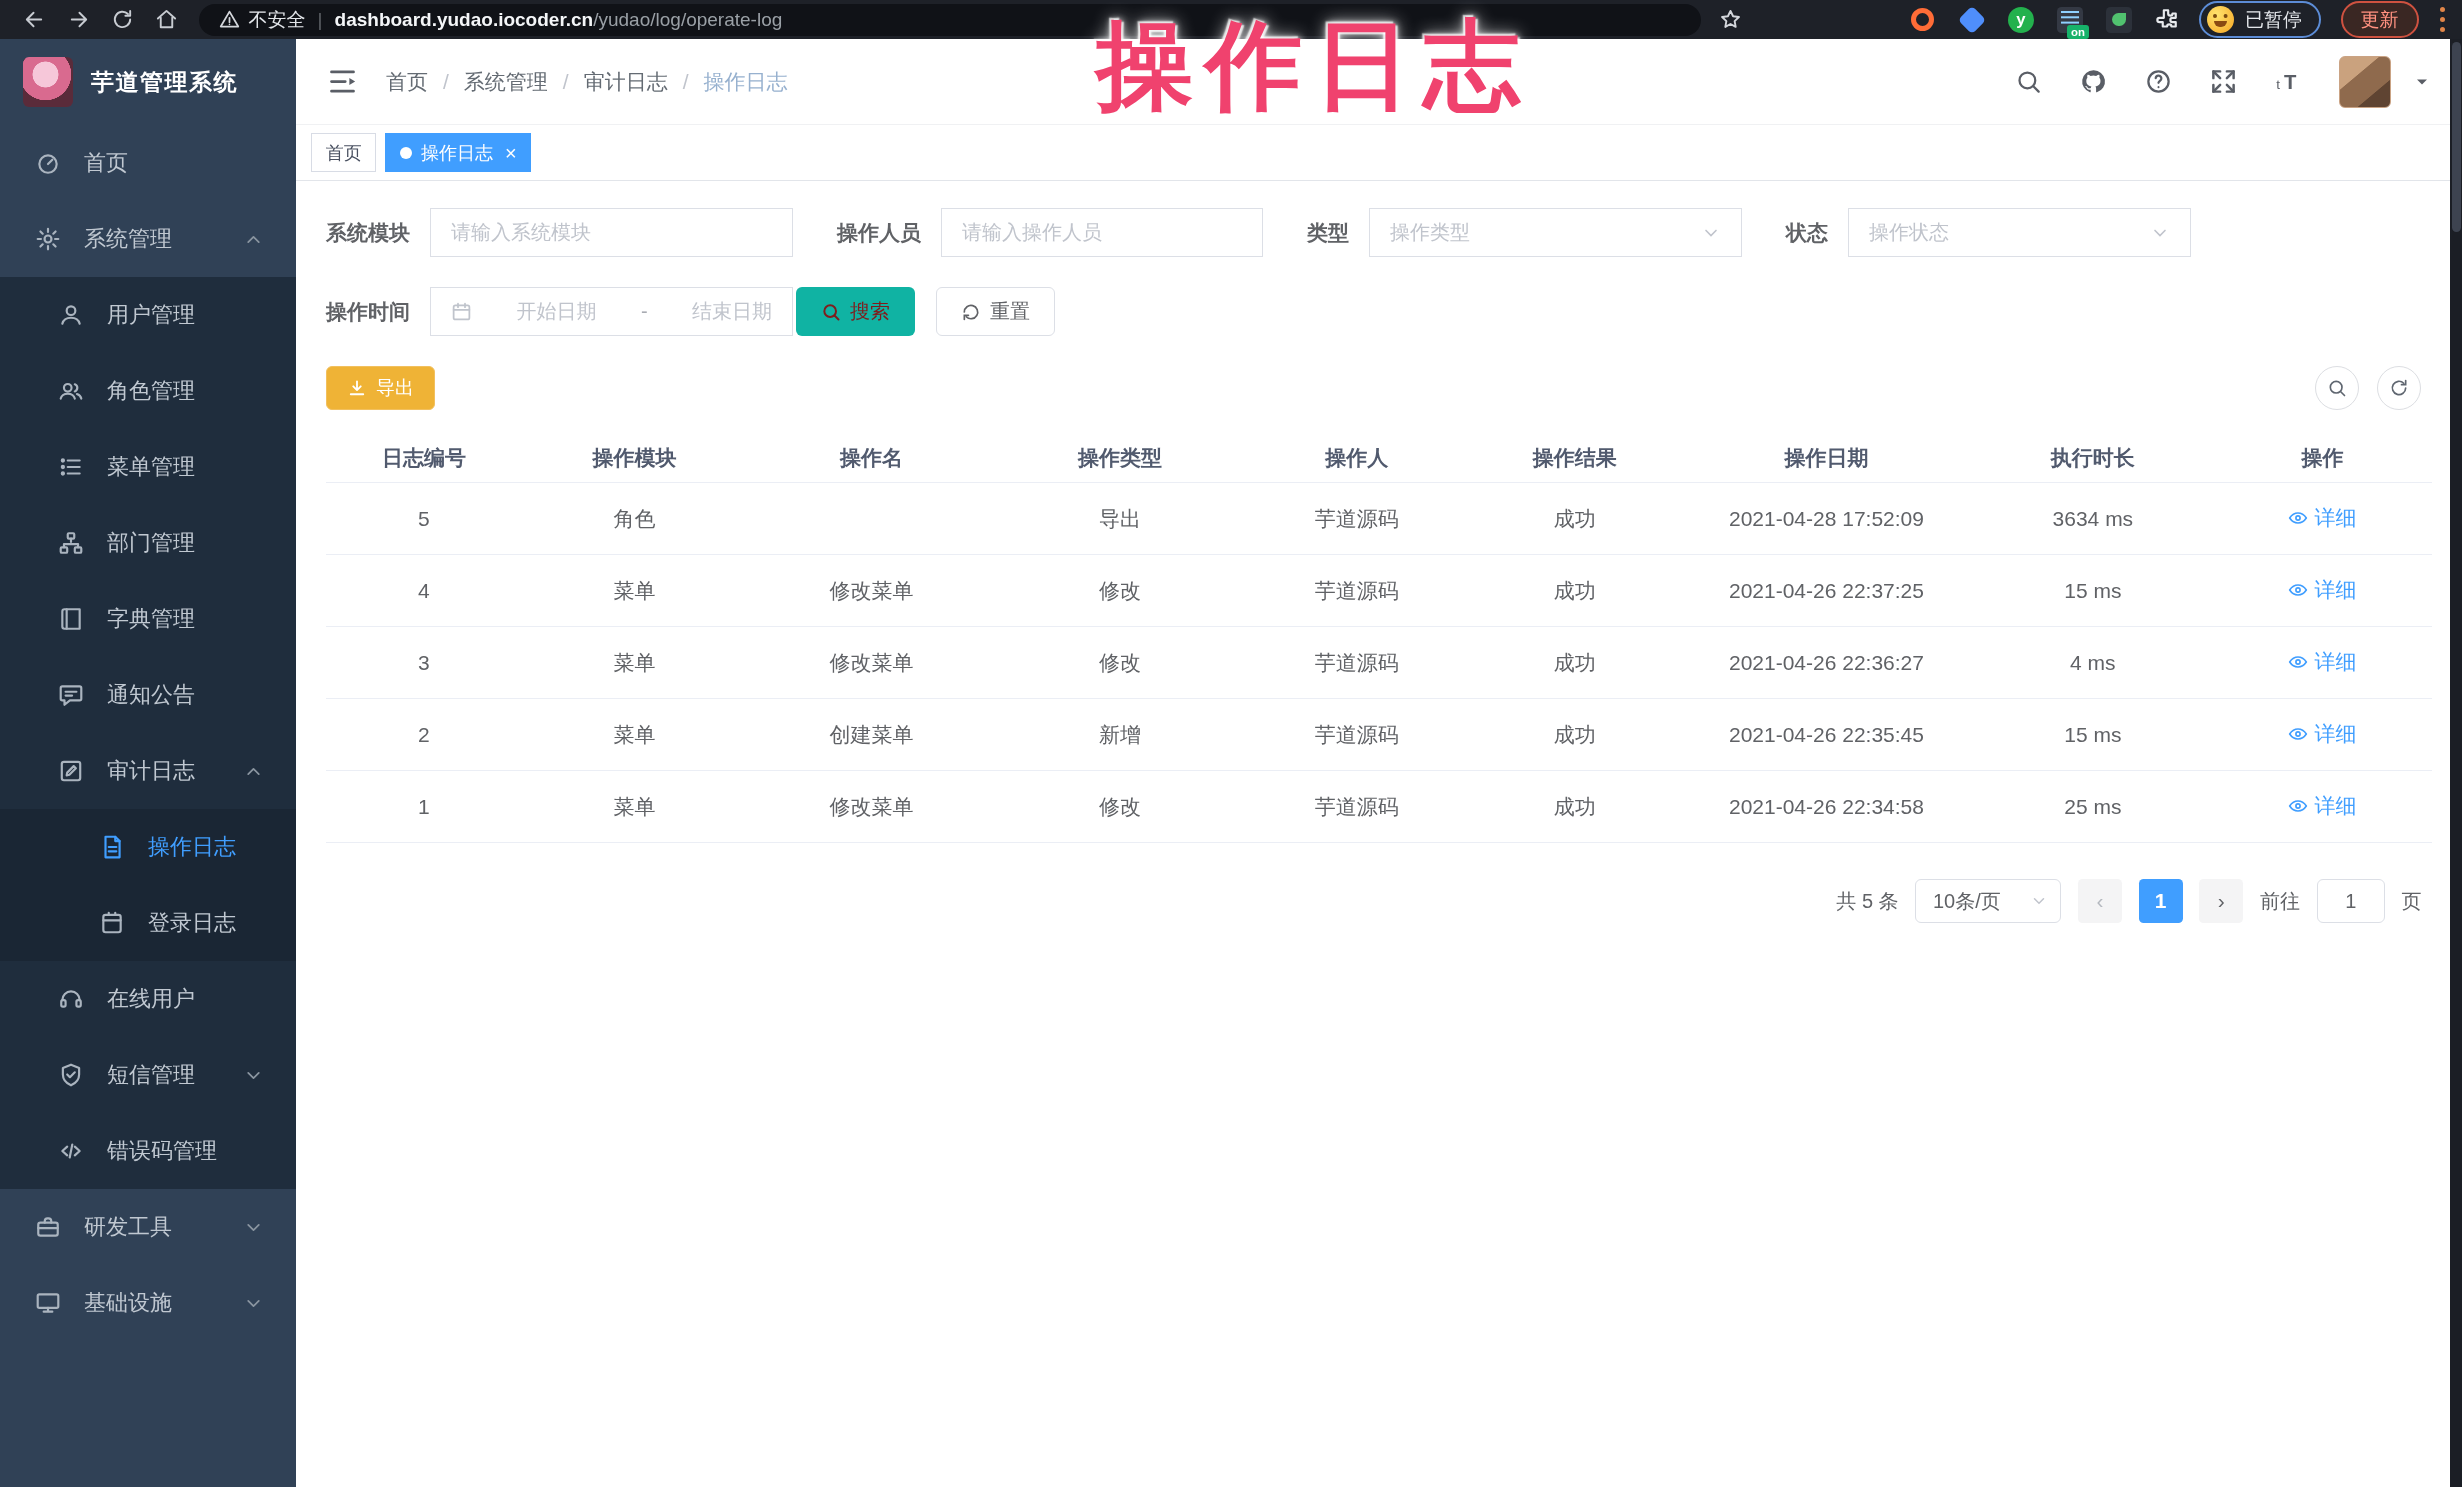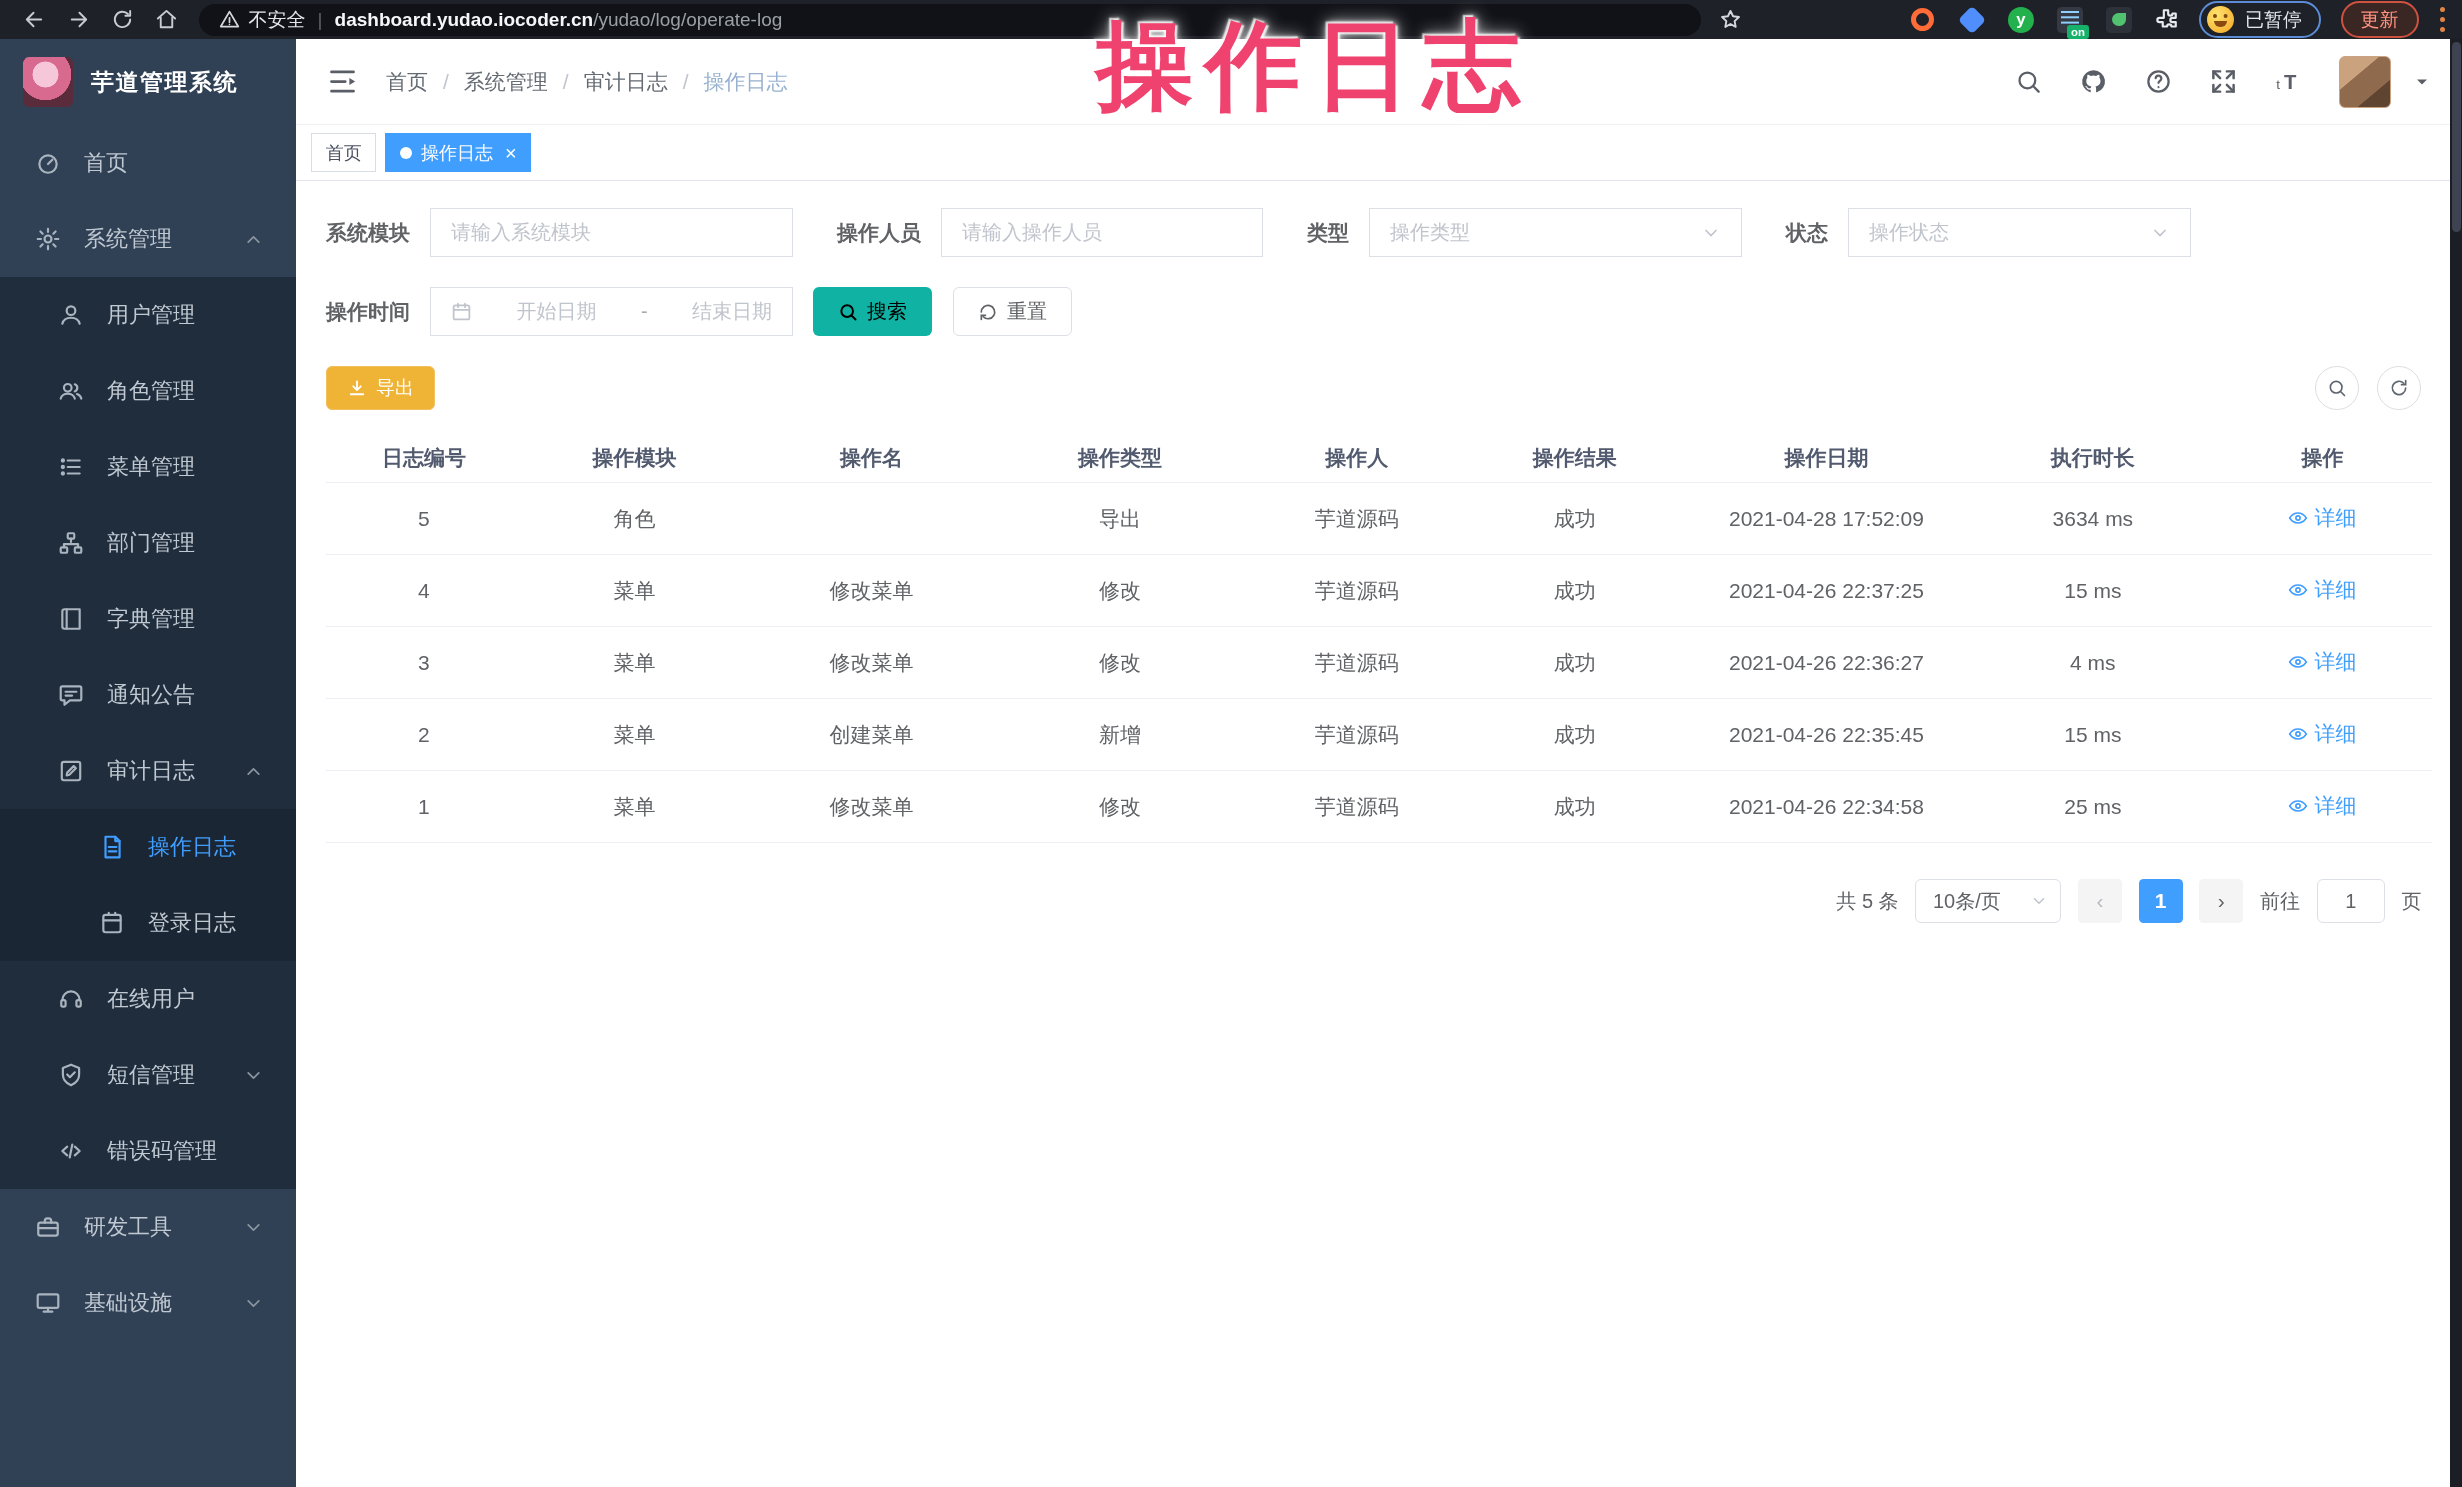--- a/index.html
+++ b/index.html
@@ -97,21 +97,21 @@
   .w-input2 { width:322px; }
   .w-sel1 { width:373px; }
   .w-sel2 { width:343px; }
   .gap1 { margin-left:44px;font-family:Liberation Serif, serif; }
   .date-box { width:363px; justify-content:space-between; }
   .cal-ic { width:21px; height:21px; color:#c0c4cc; flex:0 0 auto; }
   .cal-ic svg { width:100%; height:100%; }
   .date-sep { color:#a8abb2; }
   .btn { height:49px; border-radius:6px; display:flex; align-items:center; gap:9px; font-size:20px; padding:0 24px; cursor:pointer; border:1.5px solid transparent; }
   .btn svg { width:20px; height:20px; }
-  .btn-search { background:#10b3a3; color:#000000; margin-left:20px; }
+  .btn-search { background:#10b3a3; color:#7f1d1d; margin-left:3px; }
   .btn-reset { background:#fff; color:#606266; border-color:#dcdfe6; margin-left:21px; }
   .toolbar-row { display:flex; align-items:center; margin-bottom:23px; }
   .btn-export { height:44px; background:#efb336; border-color:#f2c05e; color:#fff; font-size:19px; padding:0 20px; }
   .toolbar-right { margin-left:auto; display:flex; gap:18px; margin-right:10.6px; }
   .circle-btn { width:44px; height:44px; border-radius:50%; border:1.5px solid #dcdee2; background:#fff; color:#5f6670; display:flex; align-items:center; justify-content:center; cursor:pointer; }
   .circle-btn svg { width:20px; height:20px; }
 
   
   .dtable { width:100%; font-size:21px; color:#606266; }
   .thead { display:flex; align-items:center; height:50px; font-weight:bold; color:#515a6e; border-bottom:1.5px solid #ebeef5; }

